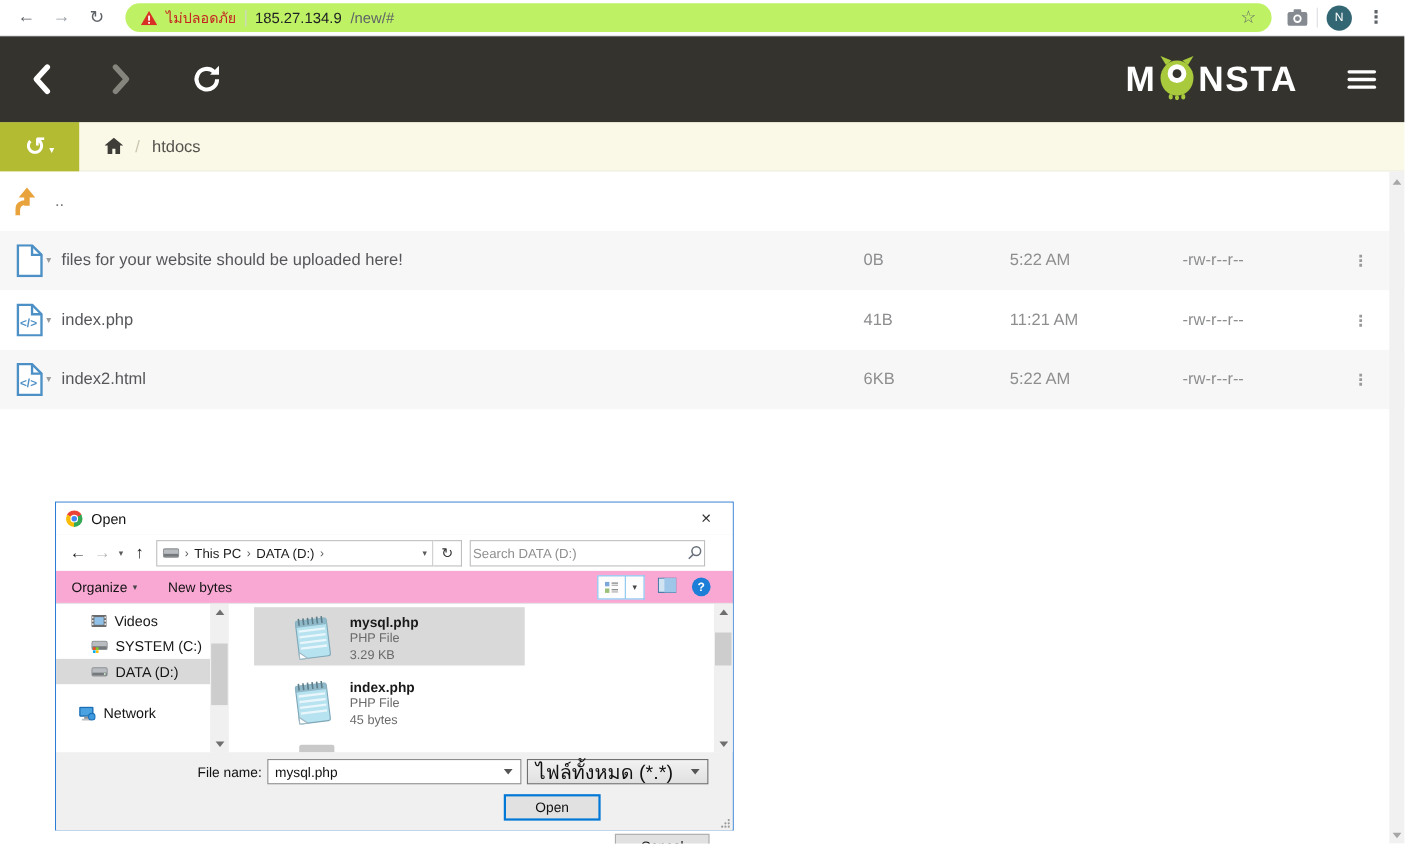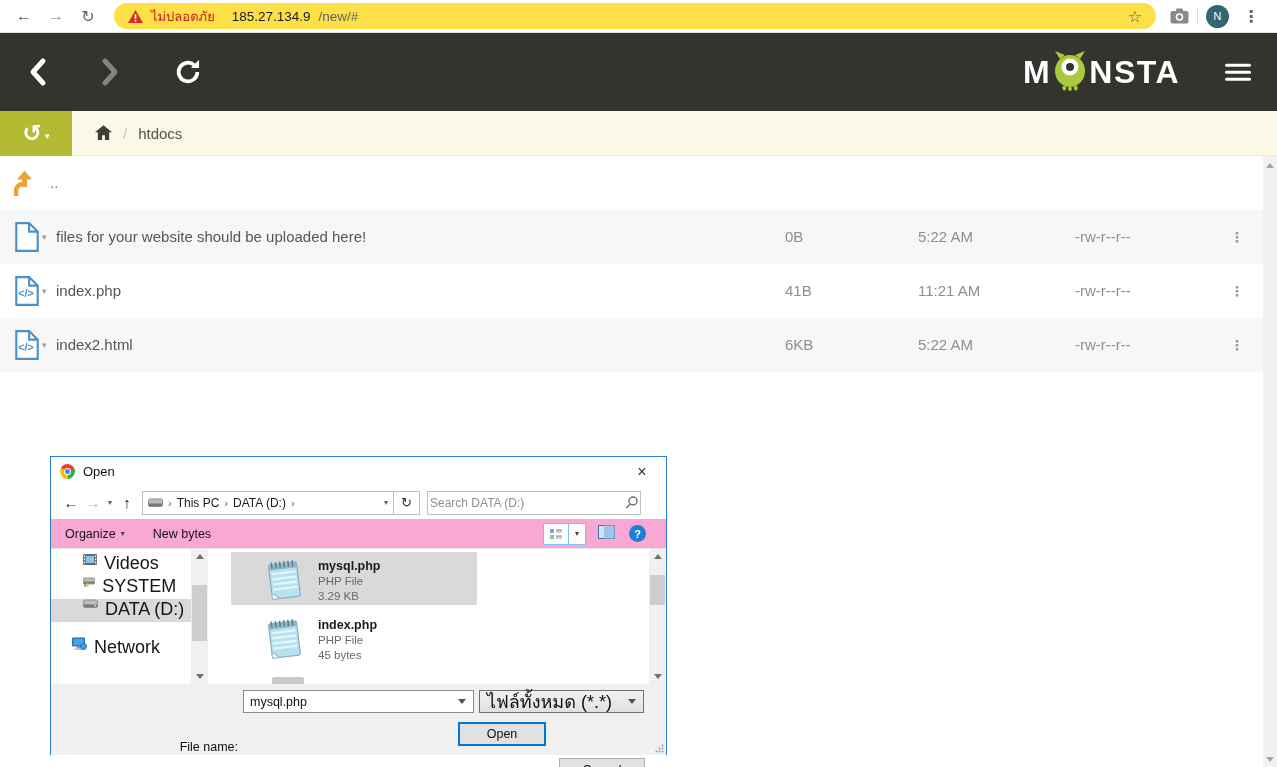--- a/index.html
+++ b/index.html
@@ -4,21 +4,21 @@
 <style>
   * { margin:0; padding:0; box-sizing:border-box; }
   body { font-family:"Liberation Sans","DejaVu Sans",sans-serif; background:#fff; }
   .screen { position:relative; width:1277px; height:767px; background:#fff; overflow:hidden; }
 
   
   .chrome-bar { height:33px; background:#fff; border-bottom:1px solid #dfe1e5;
     display:flex; align-items:center; padding:0 12px; gap:8px; }
   .c-navicon { font-size:16px; color:#5f6368; width:24px; text-align:center; cursor:pointer; }
   .c-navicon.dim { color:#9aa0a6; }
-  .url-pill { flex:1; height:26px; background:#fde047; border-radius:14px;
+  .url-pill { flex:1; height:26px; background:#bef264; border-radius:14px;
     display:flex; align-items:center; padding:0 14px; gap:8px; margin:0 6px; }
   .warn-text { color:#c5221f; font-size:13px; }
   .pill-sep { width:1px; height:15px; background:#d0d3d8; }
   .url-host { font-size:13.5px; color:#202124; }
   .url-path { font-size:13.5px; color:#5f6368; }
   .pill-spacer { flex:1; }
   .star { font-size:16px; color:#5f6368; }
   .bar-div { width:1px; height:18px; background:#dadce0; }
   .avatar { width:23px; height:23px; border-radius:50%; background:#336673; color:#fff;
     font-size:11px; display:flex; align-items:center; justify-content:center; }
@@ -105,22 +105,22 @@
   .views-group { margin-left:auto; display:flex; }
   .views-main { width:26px; height:22px; border:1px solid #7ec0ef; background:#fdfdfd;
     display:flex; align-items:center; justify-content:center; }
   .views-drop { width:17px; height:22px; border:1px solid #7ec0ef; border-left:none; background:#fdfdfd;
     display:flex; align-items:center; justify-content:center; font-size:8px; color:#444; }
   .pane-btn { margin-left:12px; }
   .help-btn { margin-left:14px; width:17px; height:17px; border-radius:50%; background:#1d7ed8;
     color:#fff; font-size:11px; font-weight:bold; display:flex; align-items:center; justify-content:center; }
 
   .dlg-body { position:relative; height:135px; background:#fff; }
-  .side-item { position:absolute; left:0; width:140px; height:23px; display:flex; align-items:flex-start;
-    gap:7px; font-size:18px; color:#161616; padding-left:32px; cursor:pointer; }
+  .side-item { position:absolute; left:0; width:140px; height:23px; display:flex; align-items:center;
+    gap:7px; font-size:13px; color:#161616; padding-left:32px; cursor:pointer; }
   .side-item.sel { background:#d9d9d9; }
   .side-item.net { padding-left:20px; }
   .vscroll { position:absolute; top:0; width:17px; height:100%; background:#f0f0f0; }
   .vscroll .thumb { position:absolute; left:1px; width:15px; background:#cdcdcd; }
   .vs-up { position:absolute; top:5px; left:4.5px; width:0; height:0;
     border-left:4px solid transparent; border-right:4px solid transparent; border-bottom:5px solid #6f6f6f; }
   .vs-dn { position:absolute; bottom:5px; left:4.5px; width:0; height:0;
     border-left:4px solid transparent; border-right:4px solid transparent; border-top:5px solid #6f6f6f; }
   .side-scroll { left:140px; }
   .list-scroll { right:0; }
@@ -130,21 +130,21 @@
   .fitem.sel { background:#d9d9d9; }
   .fitem .ficon { position:absolute; left:30px; top:4px; }
   .fmeta { position:absolute; left:87px; top:6px; }
   .fmeta .fn { font-size:12.5px; font-weight:bold; color:#1a1a1a; line-height:16px; }
   .fmeta .ft, .fmeta .fs { font-size:11.5px; color:#6a6a6a; line-height:15px; }
   .partial-hint { position:absolute; left:64px; top:128px; width:32px; height:7px;
     background:#c9c9c9; border-radius:2px 2px 0 0; }
 
   .dlg-footer { position:relative; height:71px; background:#f0f0f0; }
   .fname-label { position:absolute; left:100px; top:11px; width:87px; text-align:right;
-    font-size:12.5px; color:#111;margin-top:45px; }
+    font-size:12.5px; color:#111; }
   .fname-combo { position:absolute; left:192px; top:6px; width:231px; height:23px;
     border:1px solid #8c8c8c; background:#fff; display:flex; align-items:center; padding:0 2px 0 6px; }
   .fname-combo input { flex:1; border:none; outline:none; font-size:12.5px; font-family:inherit; color:#111; min-width:0; }
   .combo-caret { width:0; height:0; border-left:4px solid transparent; border-right:4px solid transparent;
     border-top:5px solid #555; margin:0 5px; }
   .ftype-combo { position:absolute; left:428px; top:6px; width:165px; height:23px;
     border:1px solid #707070; background:linear-gradient(#f2f2f2,#e0e0e0);
     display:flex; align-items:center; padding:0 2px 0 7px; font-size:18px; color:#111; }
   .ftype-combo .txt { flex:1; }
   .win-btn { position:absolute; top:38px; height:24px; font-size:12.5px; color:#111;

